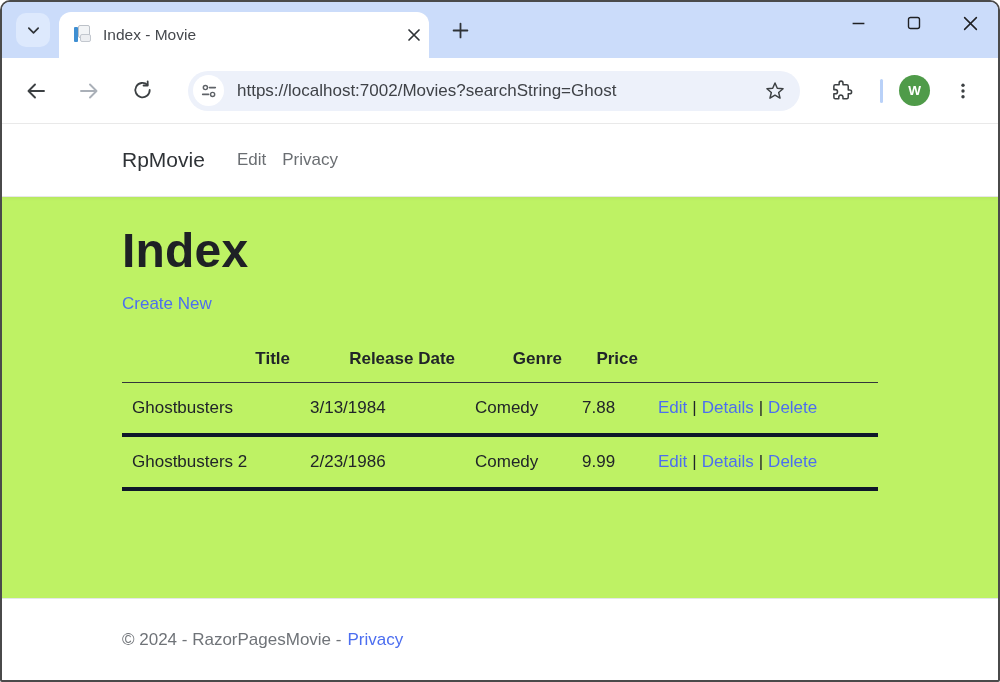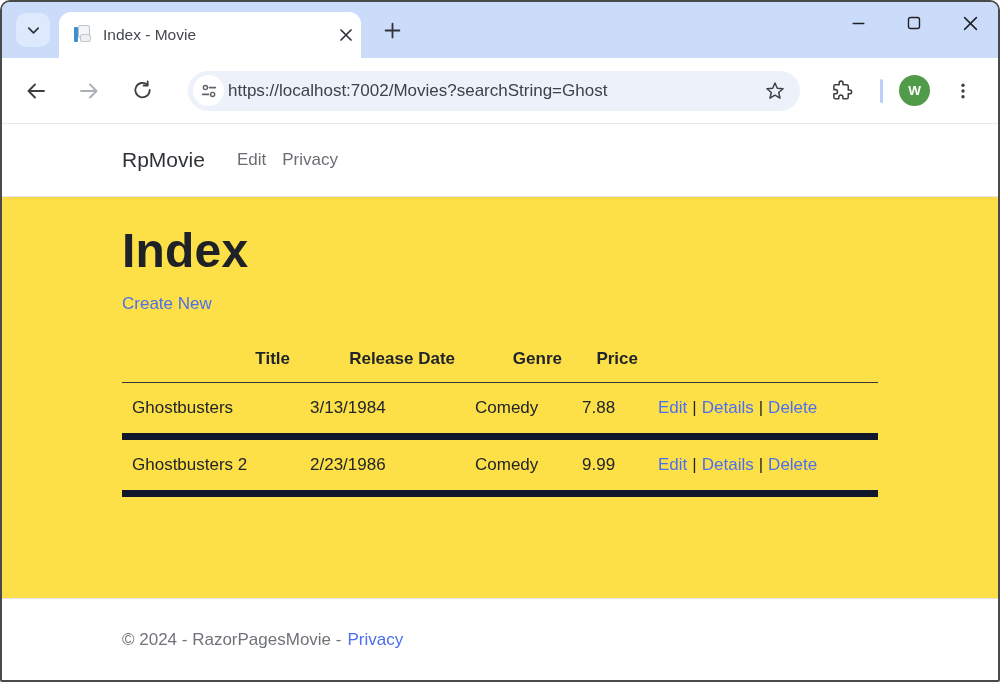--- a/index.html
+++ b/index.html
@@ -21,21 +21,21 @@
     display:flex; align-items:flex-end;
     flex-shrink:0;
   }
   .tab-search-btn {
     width:34px; height:34px; border-radius:10px;
     background:#dde9fd; margin:0 9px 11px 14px;
     display:flex; align-items:center; justify-content:center;
     cursor:pointer;
   }
   .tab {
-    width:302px; height:46px; background:#fff;
+    width:370px; height:46px; background:#fff;
     border-radius:12px 12px 0 0;
     display:flex; align-items:center;
     padding:0 4px 0 14px;
   }
   .favicon { position:relative; width:20px; height:20px; margin-right:10px; flex-shrink:0; }
   .favicon .doc-back {
     position:absolute; left:5px; top:0; width:12px; height:13px;
     border:1.5px solid #bcc1c8; background:#f2f4f6; border-radius:2px;
   }
   .favicon .doc-front {
@@ -79,41 +79,41 @@
     background:#edf1fa; border-radius:20px;
     display:flex; align-items:center;
     padding:0 10px 0 5px; flex-shrink:0;
   }
   .site-info-btn {
     width:31px; height:31px; border-radius:50%; background:#fff;
     display:flex; align-items:center; justify-content:center;
     cursor:pointer; flex-shrink:0;
   }
   .url-text {
-    flex:1; margin-left:4px; font-size:17px; color:#3f4247;
+    flex:1; margin-left:13px; font-size:17px; color:#3f4247;
     white-space:nowrap; overflow:hidden;
   }
   .bookmark-btn {
     width:30px; height:30px; display:flex; align-items:center; justify-content:center;
     cursor:pointer; flex-shrink:0;
   }
   .toolbar-right { display:flex; align-items:center; margin-left:22px; }
   .divider-v { width:3px; height:24px; background:#b9d1f8; border-radius:2px; margin:0 16px 0 18px; }
   .avatar {
     width:31px; height:31px; border-radius:50%; background:#4f9b49;
     color:#fff; font-size:13.5px; font-weight:bold;
     display:flex; align-items:center; justify-content:center; cursor:pointer;
   }
   .kebab-btn {
     width:34px; height:34px; margin-left:16px;
     display:flex; align-items:center; justify-content:center; cursor:pointer;
   }
 
   
-  .page { flex:1; display:flex; flex-direction:column; background:#fde047; overflow:hidden; }
+  .page { flex:1; display:flex; flex-direction:column; background:#bef264; overflow:hidden; }
   .site-navbar {
     height:73px; flex-shrink:0;
     display:flex; align-items:center;
     padding-left:120px;
     border-bottom:1px solid #e7e7e7;
     box-shadow:0 2px 3px rgba(0,0,0,0.04);
     background:#fff;
   }
   .brand { font-size:21px; color:#2f3337; text-decoration:none; margin-right:24px; cursor:pointer; }
   .site-nav-link { font-size:17px; color:#6a6e72; text-decoration:none; padding:0 8px; cursor:pointer; }
@@ -121,21 +121,21 @@
   .main { flex:1; padding:0 120px; }
   .page-heading { font-size:48px; font-weight:700; color:#1e2125; margin-top:26px; letter-spacing:0.2px; }
   a.link { color:#4c6ef0; cursor:pointer; }
   .create-link { display:inline-block; margin-top:16px; font-size:17px; }
 
   table.movies { width:100%; border-collapse:collapse; margin-top:27px; font-size:17px; color:#212529; }
   table.movies th {
     text-align:right; font-weight:700; padding:8px 10px 13px 10px;
     border-bottom:1px solid #33373b;
   }
-  table.movies td { padding:15px 10px; border-bottom:7px solid #0f172a; }
+  table.movies td { padding:15px 10px; border-bottom:4px solid #0f172a; }
   .col-title { width:178px; } .col-date { width:165px; } .col-genre { width:107px; } .col-price { width:76px; }
   .action-sep { color:#212529; margin:0 5px; }
 
   .site-footer {
     height:82px; flex-shrink:0;
     border-top:1px solid #e4e7ea;
     display:flex; align-items:center;
     padding-left:120px;
     font-size:17px; color:#6f7378;
     background:#fff;

